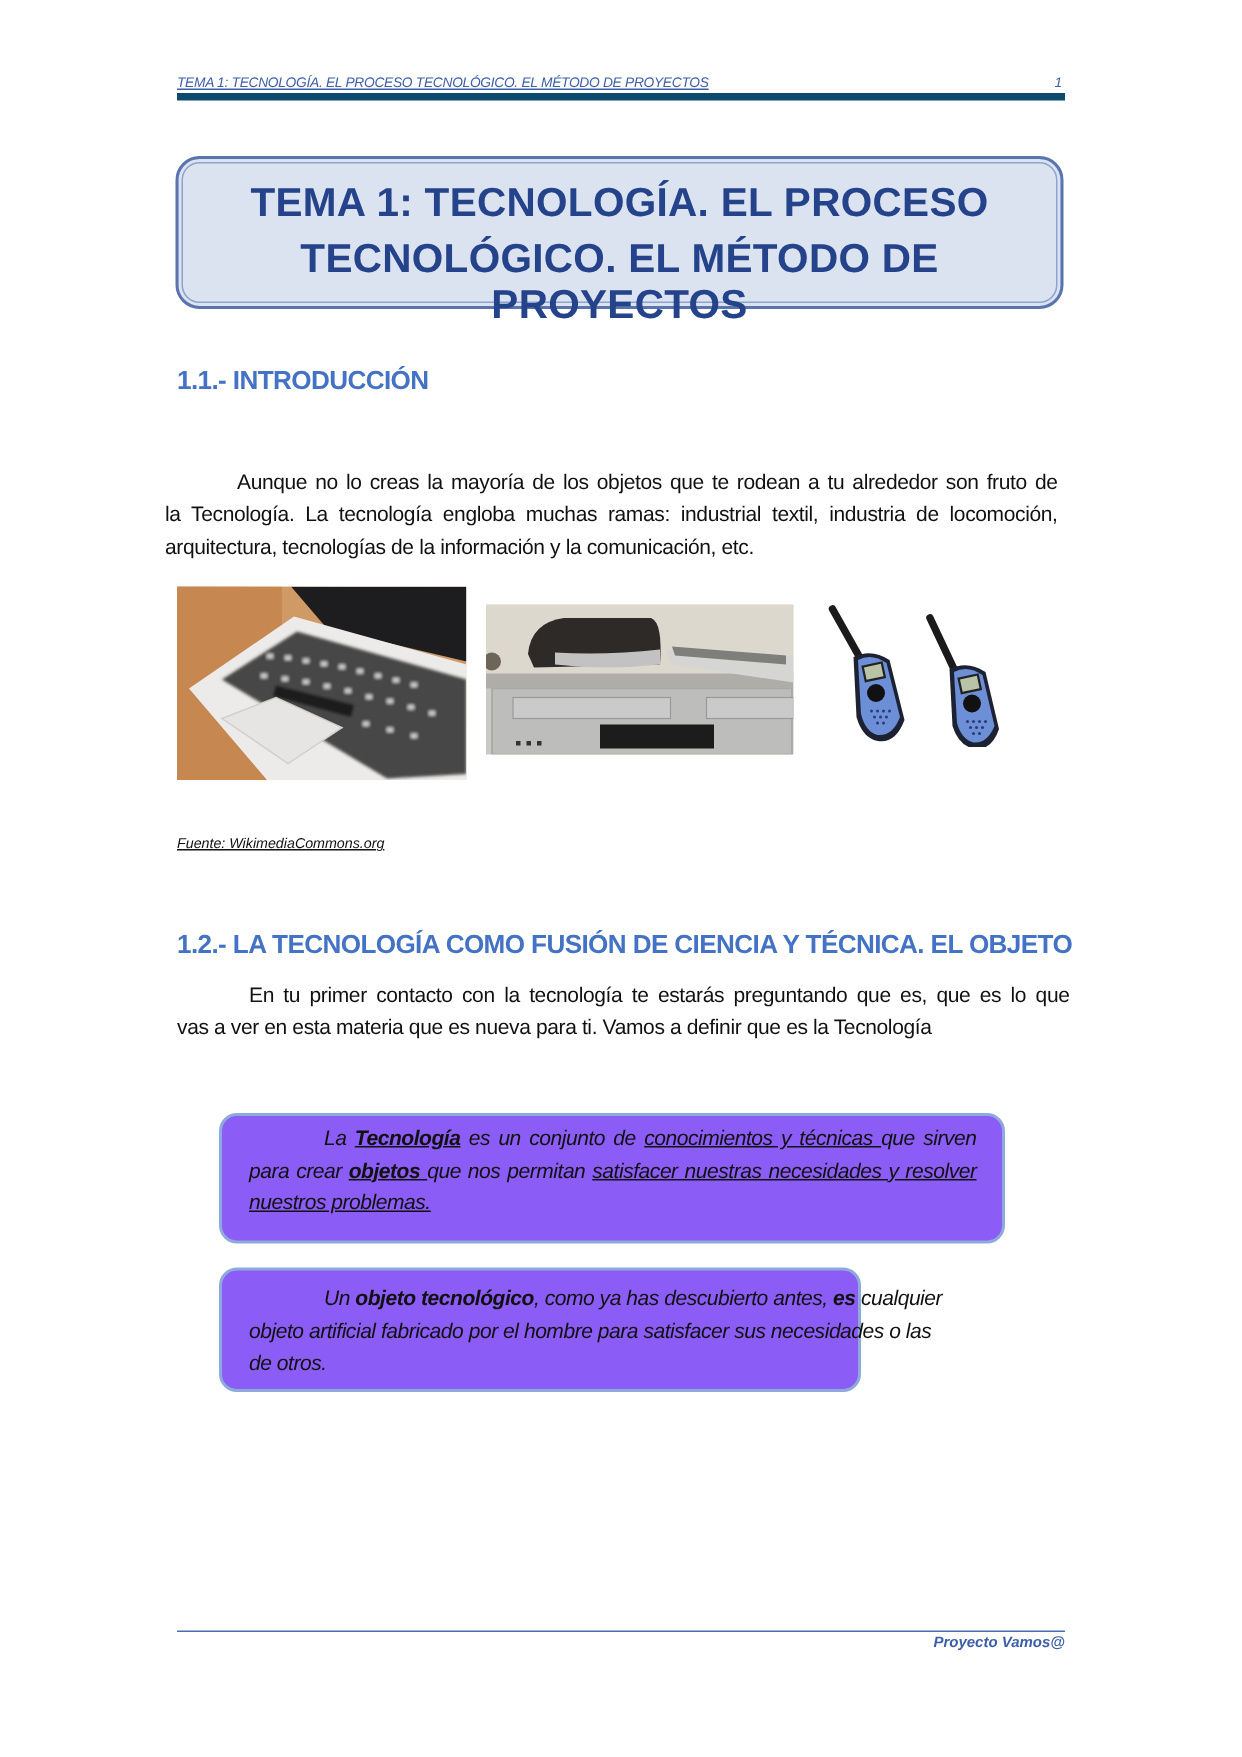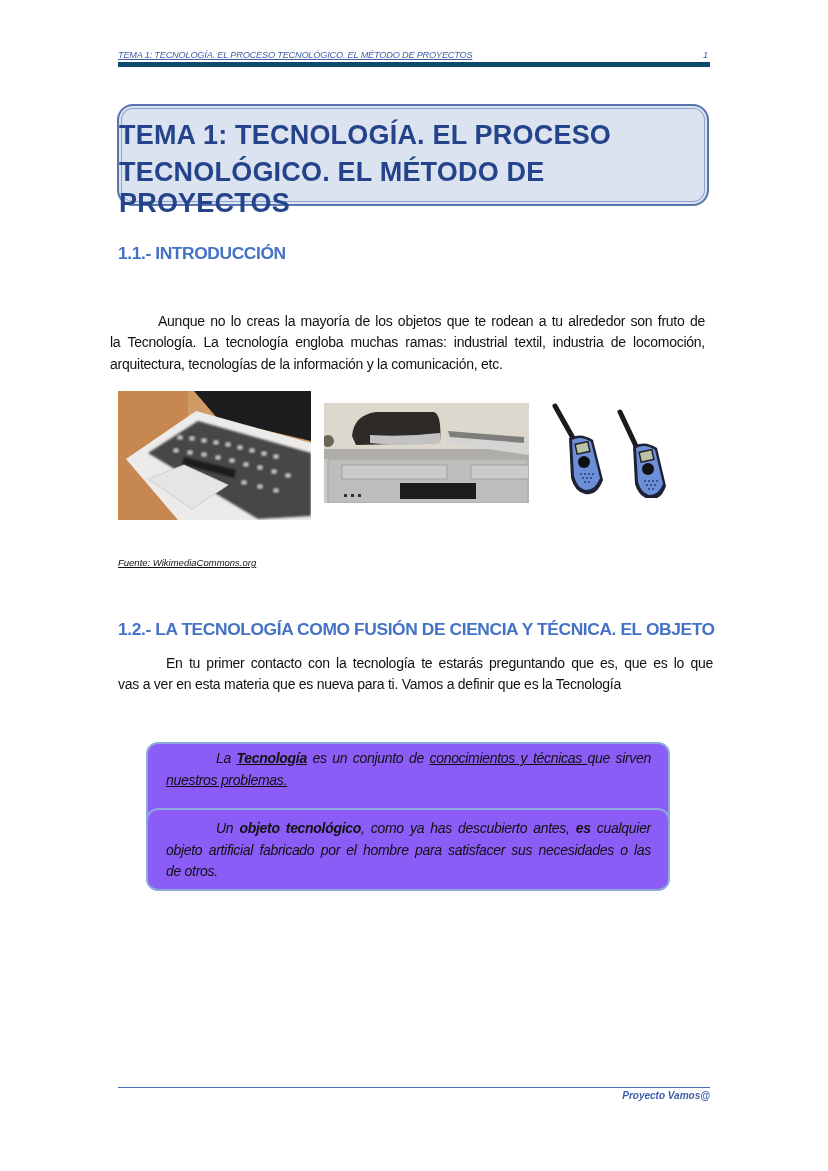--- a/index.html
+++ b/index.html
@@ -10,21 +10,21 @@
     
     .run-header { left:118px; top:50px; width:592px; height:12px;
       border-bottom:5px solid #0c4a6e; font-style:italic; font-size:9.2px;
       color:#3d5ea8; text-decoration:underline; letter-spacing:-0.2px; }
     .run-header .num { position:absolute; right:2px; top:0; }
 
     
     .title-box { left:117px; top:104px; width:588px; height:98px;
       border:2px solid #5a74ad; border-radius:16px; background:#dbe3f1;
       box-shadow: inset 0 0 0 2px #dbe3f1, inset 0 0 0 3px #8ea3cf; }
-    .title-box .t { position:absolute; left:0; right:0; 
+    .title-box .t { position:absolute; left:0; right:0; text-align:center;
       color:#24438a; font-weight:bold; font-size:27px; letter-spacing:0.2px; }
     .title-box .t1 { top:14px; }
     .title-box .t2 { top:51px; }
 
     .h2 { color:#4472c4; font-weight:bold; font-size:17.4px; letter-spacing:-0.4px; }
     .h2-intro { left:118px; top:243px; }
     .h2-sec2 { left:118px; top:573px; width:600px; line-height:25px;margin-top:44px; }
 
     .para { font-size:14px; line-height:21.3px; letter-spacing:-0.25px; }
     .para .indent { display:inline-block; width:48px; }
@@ -41,21 +41,21 @@
     .img-vcr { left:324px; top:403px; width:205px; height:100px; background:#d9d6cc; }
     .img-radios { left:545px; top:398px; width:142px; height:100px; background:#fff; }
 
     .source { left:118px; top:557px; font-size:9.5px; font-style:italic; text-decoration:underline; color:#111; }
 
     
     .def-box { border:2.5px solid #8ea9db; border-radius:12px; background:#8b5cf6;
       font-style:italic; font-size:14px; line-height:21.5px; letter-spacing:-0.3px;
       padding:0 17px 0 18px; box-sizing:border-box; }
     .def-1 { left:146px; top:742px; width:524px; height:87px; padding-top:4px; }
-    .def-2 { left:146px; top:808px; width:524px; height:83px; padding-top:8px; }
+    .def-2 { left:146px; top:845px; width:428px; height:83px; padding-top:8px; }
     .u { text-decoration:underline; }
     .b { font-weight:bold; }
 
     
     .footer-rule { left:118px; top:1087px; width:592px; height:0; border-top:1.5px solid #4a6cb3; }
     .footer-text { right:118px; top:1090px; font-size:10px; font-weight:bold; font-style:italic; color:#3d5ea8; }
   </style>
 </head>
 <body>
 
@@ -186,20 +186,21 @@
   <div>1.2.- LA TECNOLOGÍA COMO FUSIÓN DE CIENCIA Y TÉCNICA. EL OBJETO</div>
 </div>
 
 <div class="abs para para-sec2">
   <span class="jl"><span class="indent"></span><span>En tu primer contacto con la tecnología te estarás preguntando que es, que es lo que</span></span>
   <span class="ll">vas a ver en esta materia que es nueva para ti. Vamos a definir que es la Tecnología</span>
 </div>
 
 <div class="abs def-box def-1">
   <span class="jl"><span class="indent" style="display:inline-block;width:50px;"></span><span>La </span><span class="u b">Tecnología</span><span> es un conjunto de </span><span class="u">conocimientos y técnicas </span><span>que sirven</span></span>
+  <span class="jl"><span>para crear </span><span class="u b">objetos </span><span>que nos permitan </span><span class="u">satisfacer nuestras necesidades y resolver</span></span>
   <span class="ll u">nuestros problemas.</span>
 </div>
 
 <div class="abs def-box def-2">
   <span class="jl"><span class="indent" style="display:inline-block;width:50px;"></span><span>Un </span><span class="b">objeto tecnológico</span><span>, como ya has descubierto antes, </span><span class="b">es</span><span> cualquier</span></span>
   <span class="jl">objeto artificial fabricado por el hombre para satisfacer sus necesidades o las</span>
   <span class="ll">de otros.</span>
 </div>
 
 <div class="abs footer-rule"></div>

